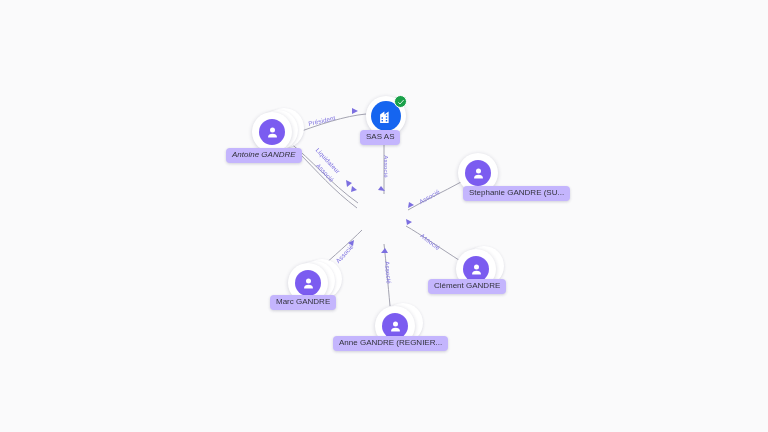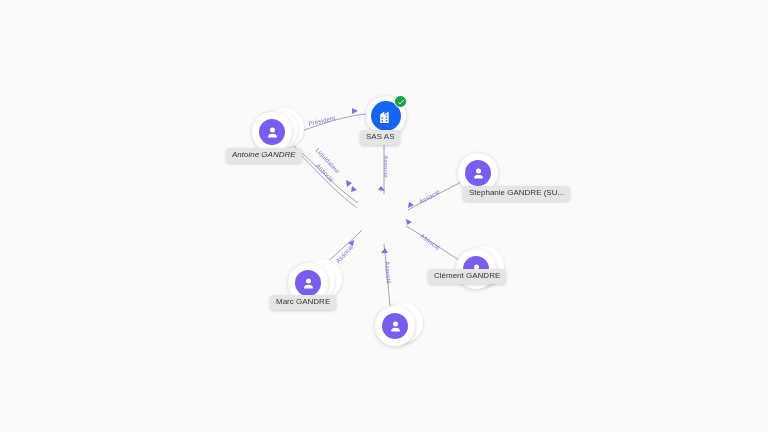--- a/index.html
+++ b/index.html
@@ -68,21 +68,21 @@
     top: -1px; right: -1px;
     display: flex; align-items: center; justify-content: center;
     border: 1.6px solid #ffffff;
   }
   .badge.ok  { background: #1aa14a; }
   .badge svg { width: 8px; height: 8px; stroke: #ffffff; fill: none; stroke-width: 2.4; }
 
   
   .caption {
     position: absolute;
-    background: #e5e5e5;
+    background: #c4b5fd;
     border-radius: 4px;
     box-shadow: 0 1px 3px rgba(40,40,80,.20);
     padding: 3px 6px;
     font-size: 8px;
     color: #32323c;
     white-space: nowrap;
     line-height: 1.1;
   }
 
   
@@ -221,32 +221,33 @@
   <div class="node" style="left:456px; top:249px;">
     <div class="stack-card" style="left:8px; top:-3px;"></div>
     <div class="node-chip">
       <div class="avatar">
         <svg viewBox="0 0 24 24">
             <path d="M12 12a4 4 0 100-8 4 4 0 000 8zm0 2c-4 0-7 2-7 4.5V20h14v-1.5c0-2.5-3-4.5-7-4.5z"></path>
           </svg>
       </div>
     </div>
   </div>
-  <div class="caption" style="left:428px; top:269px;">Clément GANDRE</div>
+  <div class="caption" style="left:428px; top:279px;">Clément GANDRE</div>
 
   <div class="node" style="left:375px; top:306px;">
     <div class="stack-card" style="left:8px; top:-3px;"></div>
     <div class="node-chip">
       <div class="avatar">
         <svg viewBox="0 0 24 24">
             <path d="M12 12a4 4 0 100-8 4 4 0 000 8zm0 2c-4 0-7 2-7 4.5V20h14v-1.5c0-2.5-3-4.5-7-4.5z"></path>
           </svg>
       </div>
     </div>
   </div>
+  <div class="caption" style="left:333px; top:336px;">Anne GANDRE (REGNIER...</div>
 
   <div class="node" style="left:288px; top:263px;">
     <div class="stack-card" style="left:14px; top:-4px;"></div>
     <div class="stack-card" style="left:7px;  top:-2px;"></div>
     <div class="node-chip">
       <div class="avatar">
         <svg viewBox="0 0 24 24">
             <path d="M12 12a4 4 0 100-8 4 4 0 000 8zm0 2c-4 0-7 2-7 4.5V20h14v-1.5c0-2.5-3-4.5-7-4.5z"></path>
           </svg>
       </div>

